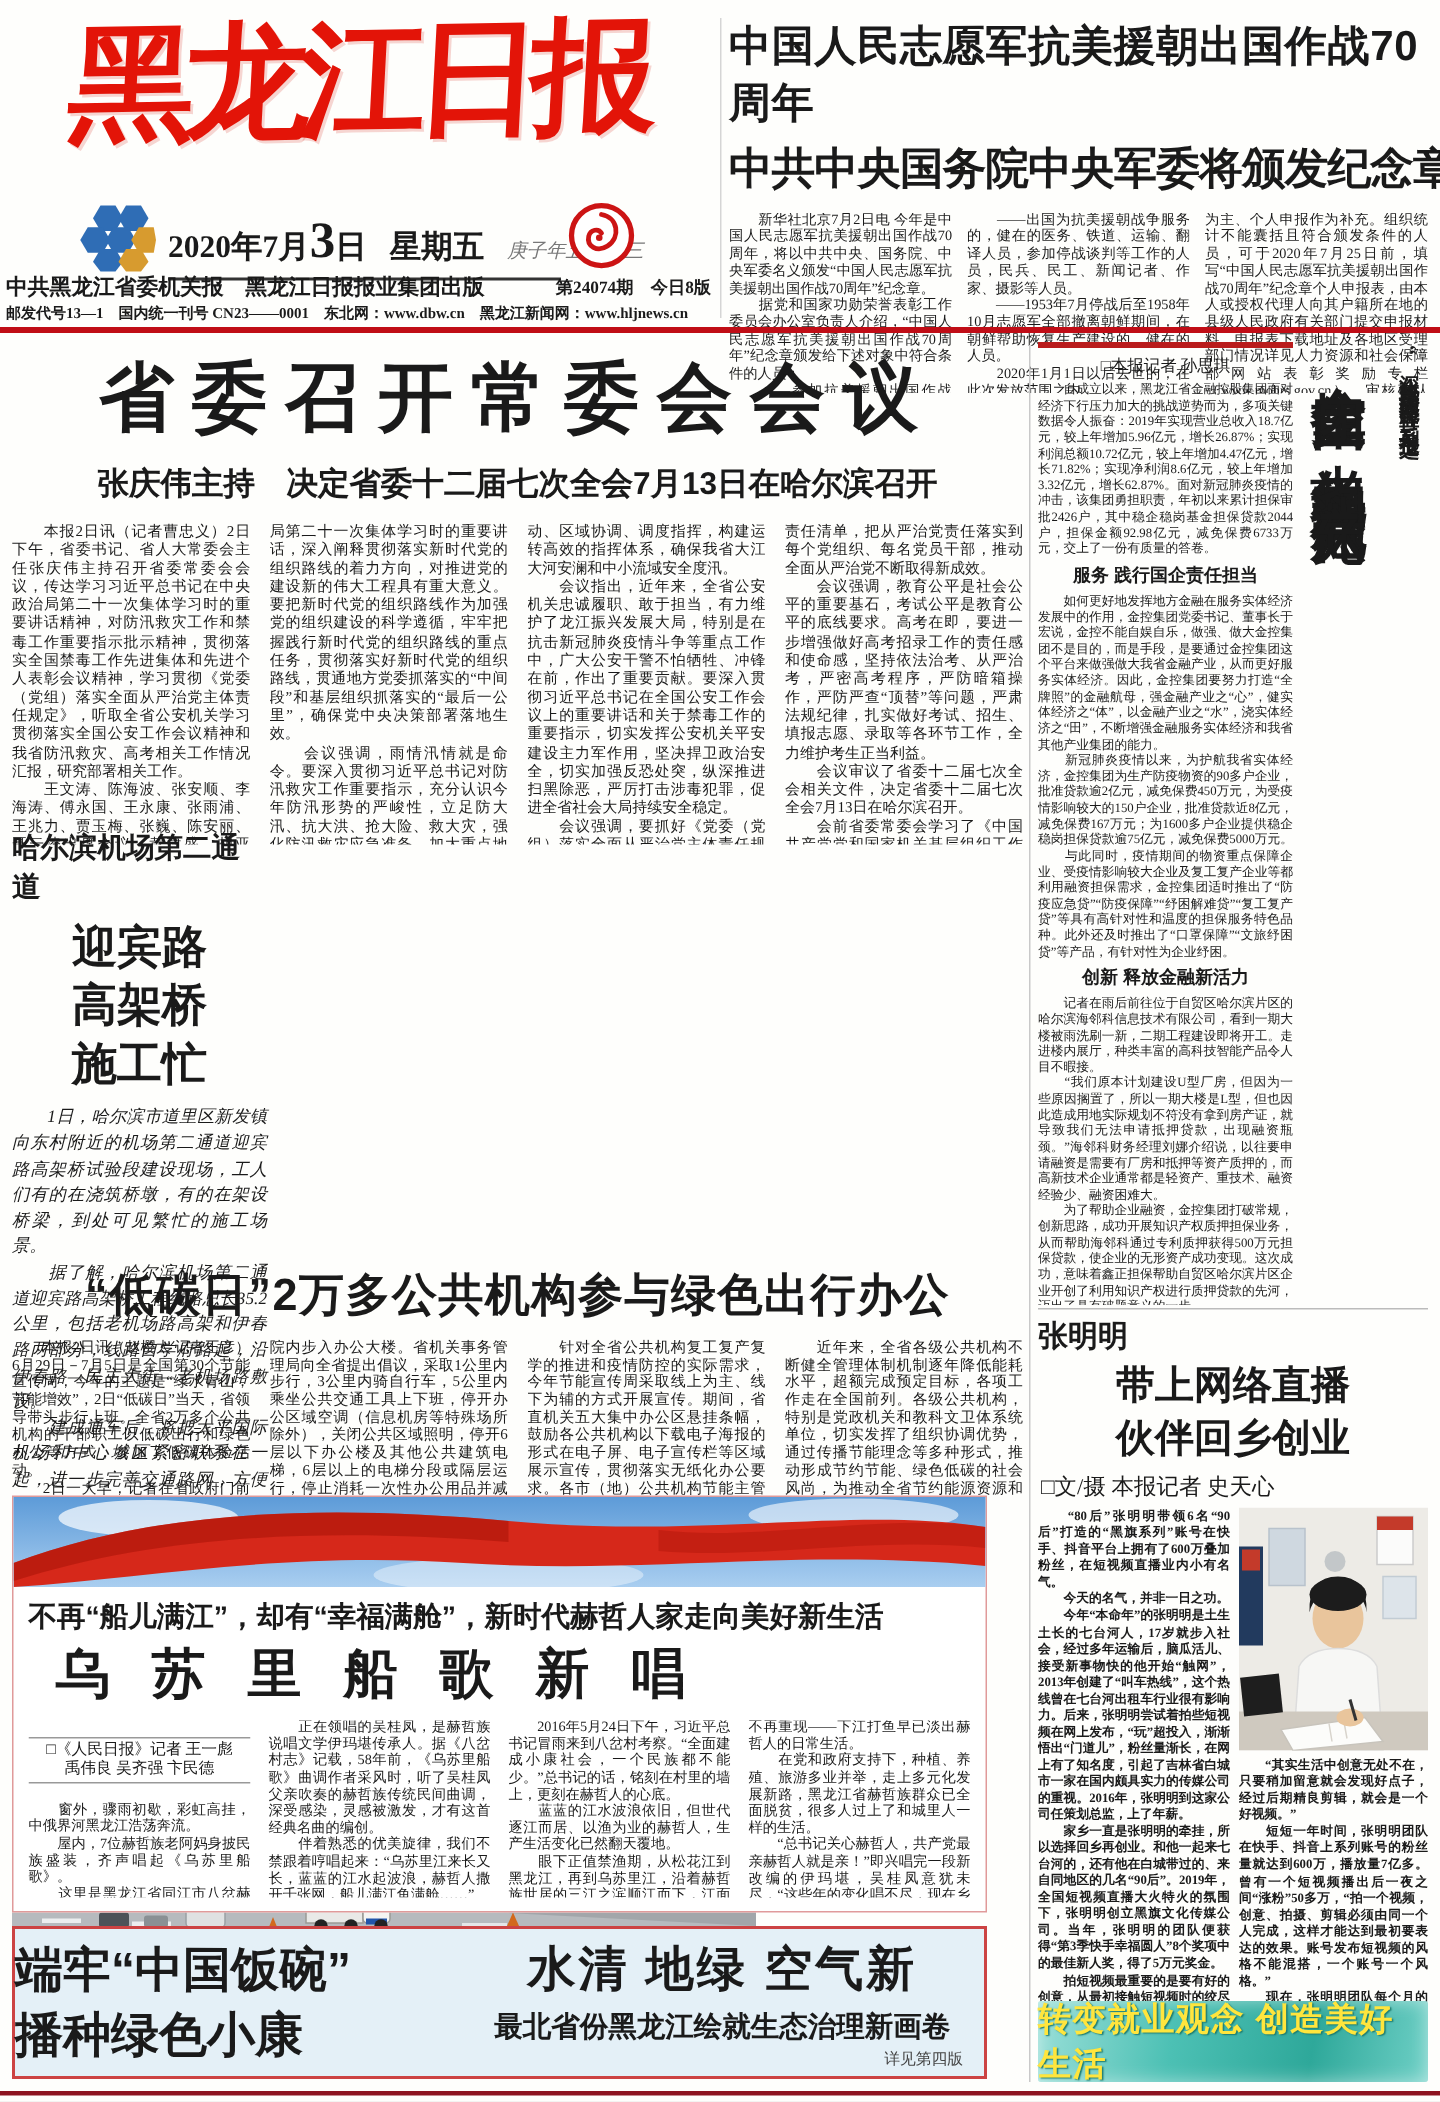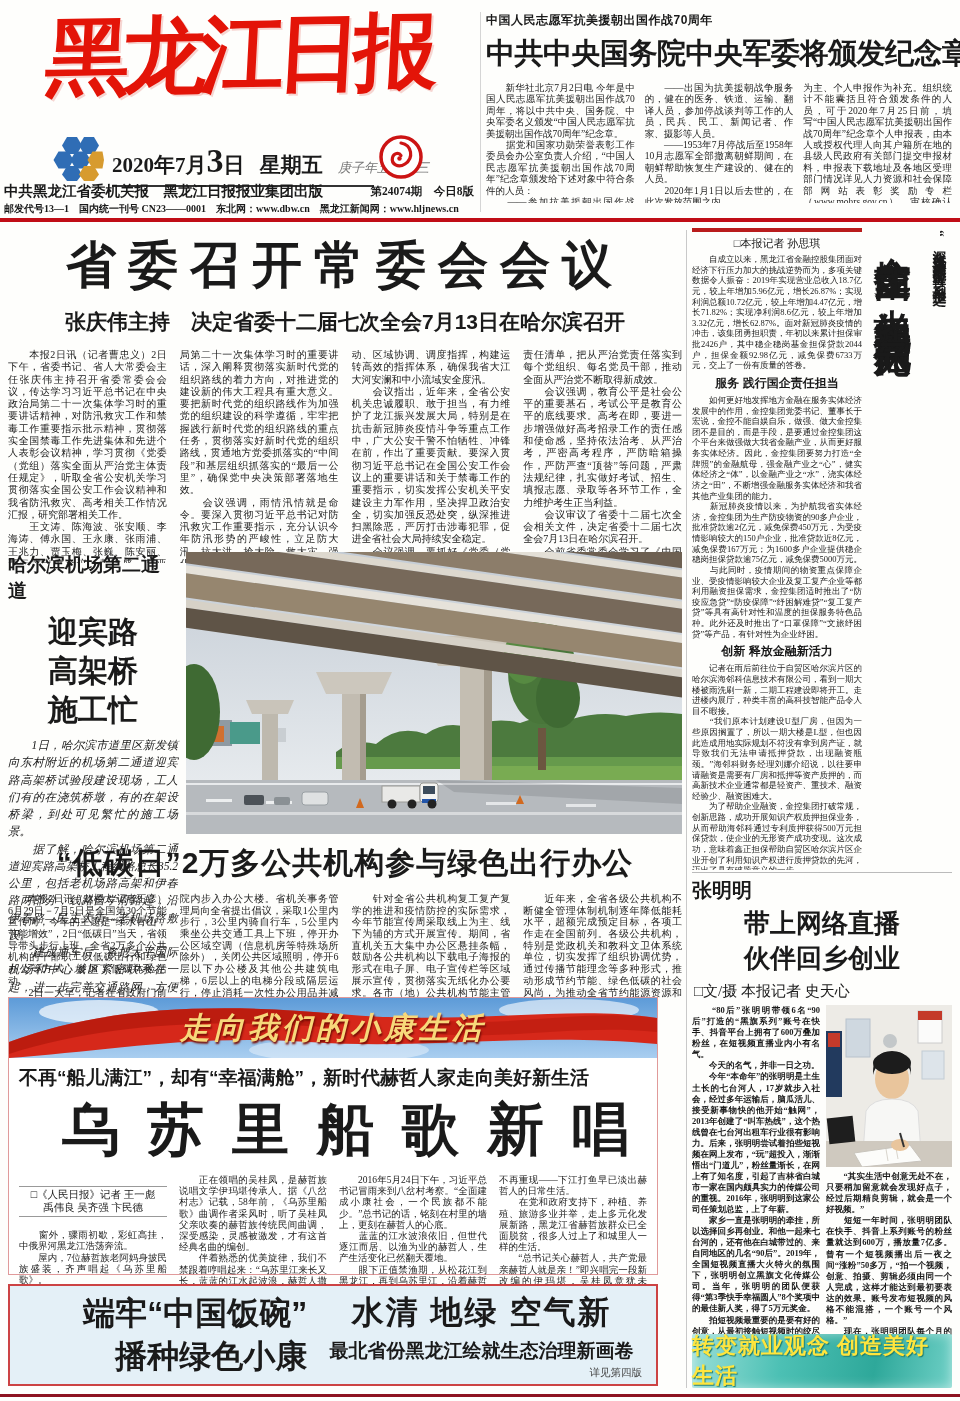--- a/index.html
+++ b/index.html
@@ -22,35 +22,35 @@
   .dateline .lunar { font-size:13px; font-weight:normal; color:#777; margin-left:10px; font-style:italic; }
   .mast-info1 { position:absolute; left:4px; top:182px; width:470px; display:flex; justify-content:space-between; }
   .mast-org { font-size:14.5px; font-weight:bold; }
   .mast-issue { font-size:11.5px; font-weight:bold; padding-top:2px; }
   .mast-info2 { position:absolute; left:4px; top:202px; width:472px; font-size:10px; font-weight:bold; white-space:nowrap; }
 
   .mast-divider { position:absolute; left:480px; top:12px; width:1px; height:200px; background:#d5d5d5; }
 
   
   .medal { position:absolute; left:486px; top:12px; width:466px; height:204px; }
-  .medal-kicker { font-size:12px; letter-spacing:.5px; }
+  .medal-kicker { font-size:28px; letter-spacing:.5px; }
   .medal-headline { font-size:29px; margin-top:5px; white-space:nowrap; letter-spacing:-.5px; }
   .medal-cols { gap:10px; margin-top:9px; height:120px; font-size:9.5px; line-height:1.2; }
 
   .red-rule { position:absolute; left:0; top:218px; width:960px; height:4px; background:#c00d16; }
   .v-divider { position:absolute; left:686px; top:230px; width:1px; height:1158px; background:#c9c9c9; }
 
   
   .sw { position:absolute; left:8px; top:232px; width:674px; }
   .sw-headline { text-align:center; font-size:50px; letter-spacing:12px; }
   .sw-subhead { text-align:center; font-size:21px; margin-top:9px; }
   .sw-cols { gap:13px; margin-top:13px; height:214px; font-size:10px; line-height:1.23; }
 
   
-  .bridge { position:absolute; left:8px; top:552px; width:674px; display:flex; }
+  .bridge { position:absolute; left:8px; top:552px; width:674px; display:flex;flex-direction:column; }
   .bridge-left { width:178px; padding-right:8px; }
   .bridge-kicker { font-size:19px; font-weight:600; }
   .bridge-headline { font-family:Liberation Serif, serif; font-weight:bold; font-size:30px;
                      line-height:1.3; text-align:center; margin:8px 0 8px; }
   .bridge-caption { font-size:11.5px; line-height:1.5; font-style:italic; text-align:justify; }
   .bridge-credit { font-size:11.5px; font-style:italic; text-align:right; margin-top:4px; }
   .bridge-photo { width:496px; height:282px; }
 
   
   .lc { position:absolute; left:8px; top:843px; width:674px; }
@@ -81,29 +81,29 @@
   .zm-right-text { font-size:8.5px; line-height:1.3; text-align:justify; white-space:pre-line;
                    height:182px; overflow:hidden; margin-top:4px; }
 
   
   .ws { position:absolute; left:8px; top:997px; width:650px; height:278px; border:1px solid #e09a9a; background:#fff; }
   .ws-banner { position:relative; width:100%; height:60px; background:linear-gradient(180deg,#5d9bd8,#a9cef0); overflow:hidden; }
   .ws-banner-text { position:absolute; left:0; top:10px; width:100%; text-align:center; font-size:30px;
                     font-weight:bold; font-style:italic; color:#f7d87a; letter-spacing:4px;
                     font-family:"Liberation Serif",serif; text-shadow:1px 2px 2px #7a0d05; }
   .ws-kicker { font-size:19px; margin:7px 10px 0; }
-  .ws-headline { text-align:right; font-size:57px; letter-spacing:28px; text-indent:28px; margin-top:1px; }
+  .ws-headline { text-align:left; font-size:36px; letter-spacing:28px; text-indent:28px; margin-top:1px; }
   .ws-cols { gap:12px; margin:6px 10px 0; height:118px; font-size:9.5px; line-height:1.18; }
   .ws-byline { text-align:center; font-size:10.5px; border-top:1px solid #999; border-bottom:1px solid #999;
                padding:2px 0; margin-bottom:2px; white-space:pre-line; }
 
   
   .blbox { position:absolute; left:8px; top:1284px; width:650px; height:102px; background:#e4f0f7;
            border:2px solid #cc4343; display:flex; align-items:center; }
-  .blbox-left { width:46%; text-align:right; font-size:32px; line-height:1.35; white-space:pre-line; }
+  .blbox-left { width:46%; text-align:left; font-size:32px; line-height:1.35; white-space:pre-line; }
   .blbox-right { width:54%; text-align:center; }
   .blbox-right-title { font-size:32px; letter-spacing:2px; }
   .blbox-right-sub { font-size:19px; font-weight:bold; margin-top:3px; }
   .blbox-right-note { font-size:10.5px; text-align:right; padding-right:14px; color:#444; margin-top:2px; }
 
   .green-banner { position:absolute; left:692px; top:1334px; width:260px; height:54px;
                   background:linear-gradient(100deg,#9adfd8 0%,#4cc0b4 35%,#2ea89a 70%,#6fd0c6 100%);
                   display:flex; align-items:center; justify-content:center; border-radius:2px;
                   box-shadow:inset 0 0 12px rgba(255,255,255,.5); }
   .green-banner-text { font-size:22px; color:#ffe53d; letter-spacing:1px; text-shadow:1px 1px 1px #1c7a6e; }
@@ -353,21 +353,20 @@
   <div class="ws">
     <div class="ws-banner">
       <svg width="648" height="60" viewBox="0 0 648 60" preserveAspectRatio="none" style="position:absolute;left:0;top:0;">
         <ellipse cx="90" cy="14" rx="60" ry="12" fill="#ffffff" opacity=".7"></ellipse>
         <ellipse cx="560" cy="12" rx="70" ry="11" fill="#ffffff" opacity=".6"></ellipse>
         <ellipse cx="330" cy="52" rx="90" ry="12" fill="#ffffff" opacity=".4"></ellipse>
         <path d="M0,44 C90,10 200,4 330,16 C460,28 560,6 648,20 L648,46 C520,34 420,52 300,44 C180,36 90,54 0,60 Z" fill="#d6281a"></path>
         <path d="M0,44 C90,10 200,4 330,16 L330,30 C200,20 95,26 0,56 Z" fill="#a81208" opacity=".55"></path>
         <path d="M430,22 C500,30 580,10 648,20 L648,34 C570,26 500,42 430,36 Z" fill="#b01408" opacity=".45"></path>
       </svg>
-      <div class="ws-banner-text">走向我们的小康生活</div>
     </div>
     <div class="ws-kicker hei">不再“船儿满江”，却有“幸福满舱”，新时代赫哲人家走向美好新生活</div>
     <div class="ws-headline hei">乌苏里船歌新唱</div>
     <div class="cols ws-cols">
       <div class="col">
         <div class="ws-byline">□《人民日报》记者 王一彪
 禹伟良 吴齐强 卞民德</div>
         <span class="pre">　　窗外，骤雨初歇，彩虹高挂，中俄界河黑龙江浩荡奔流。
 　　屋内，7位赫哲族老阿妈身披民族盛装，齐声唱起《乌苏里船歌》。
 　　这里是黑龙江省同江市八岔赫哲族乡八岔村。赫哲族是我国人口较少民族之一，现有5000多人。在同江，赫哲人主要聚居在街津口和八岔两个赫哲族乡。</span>

